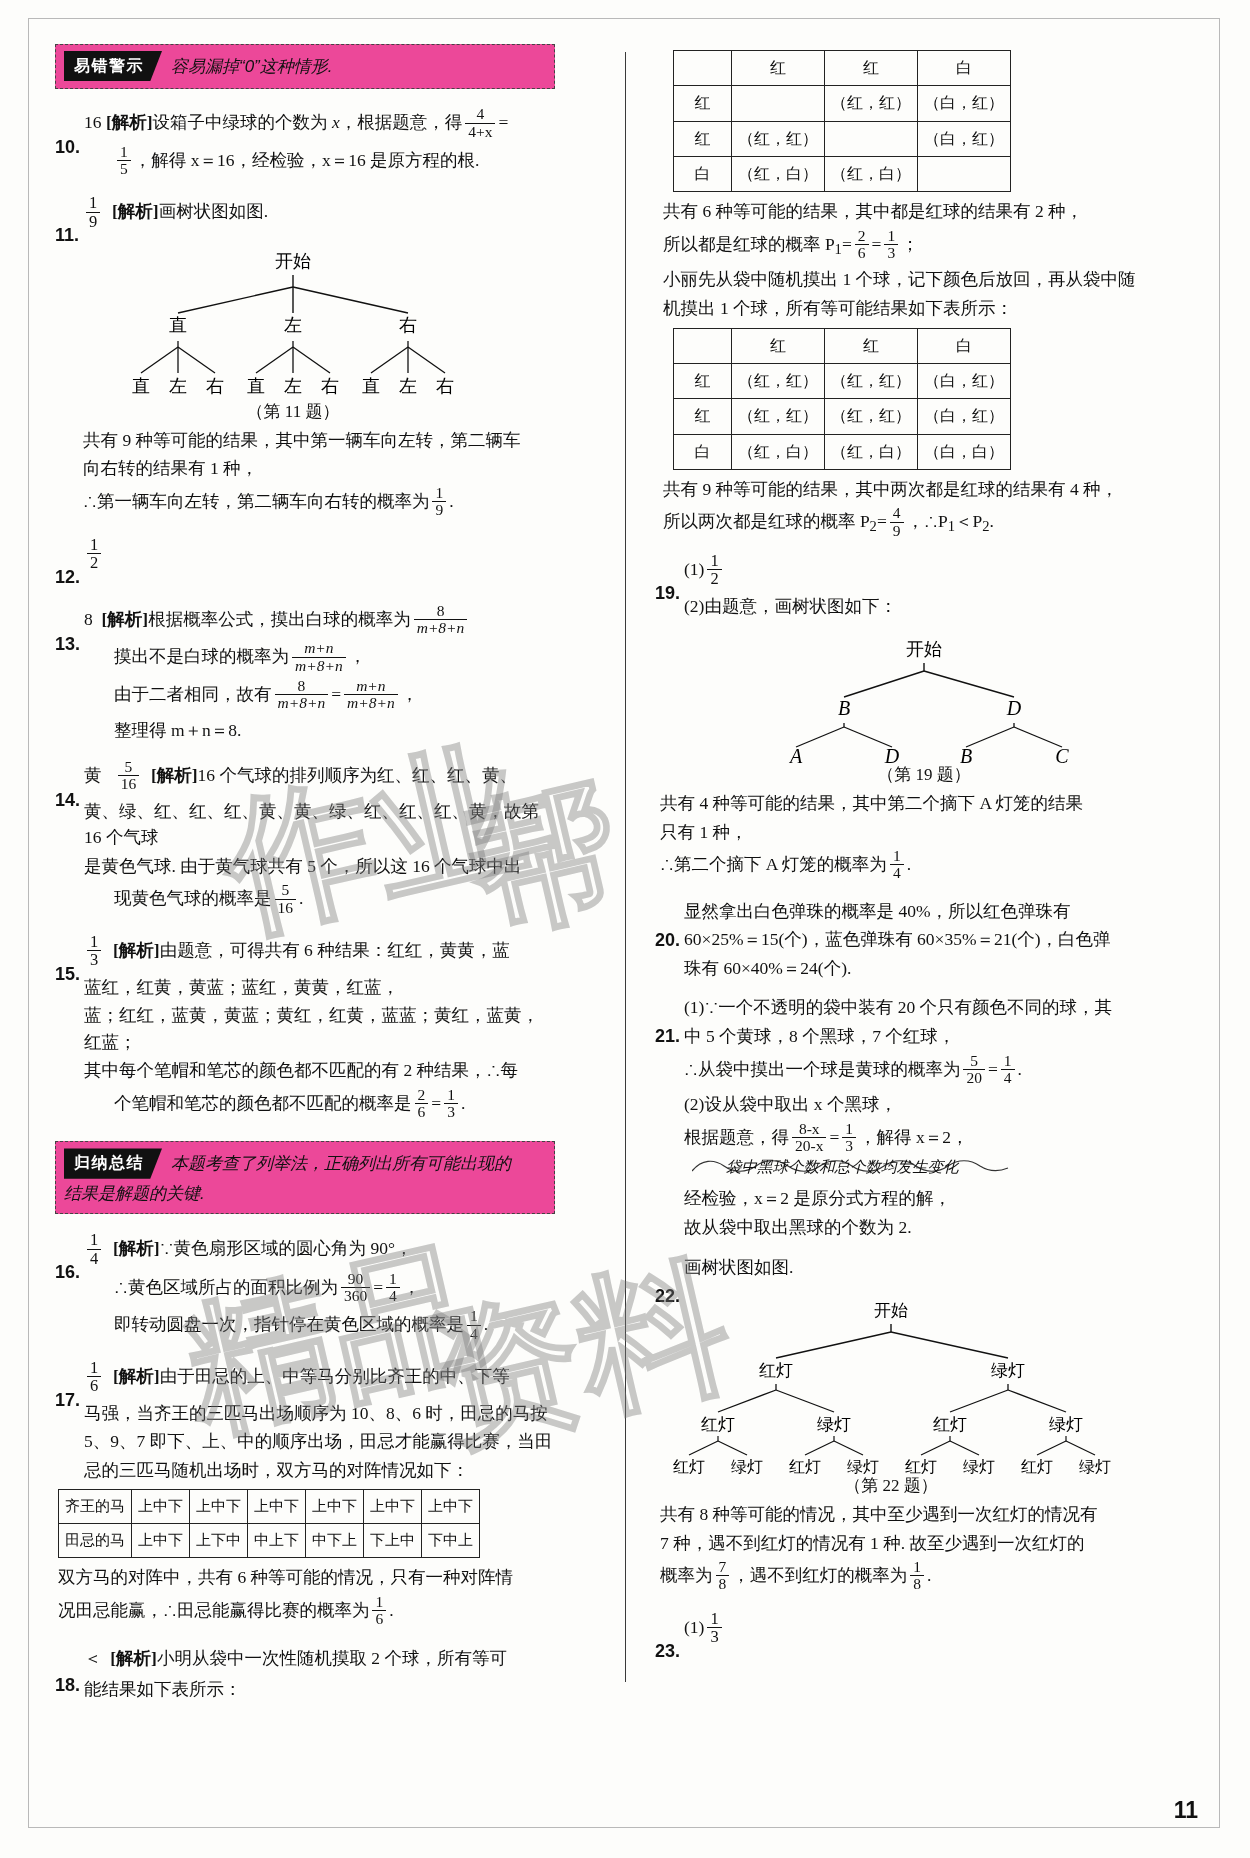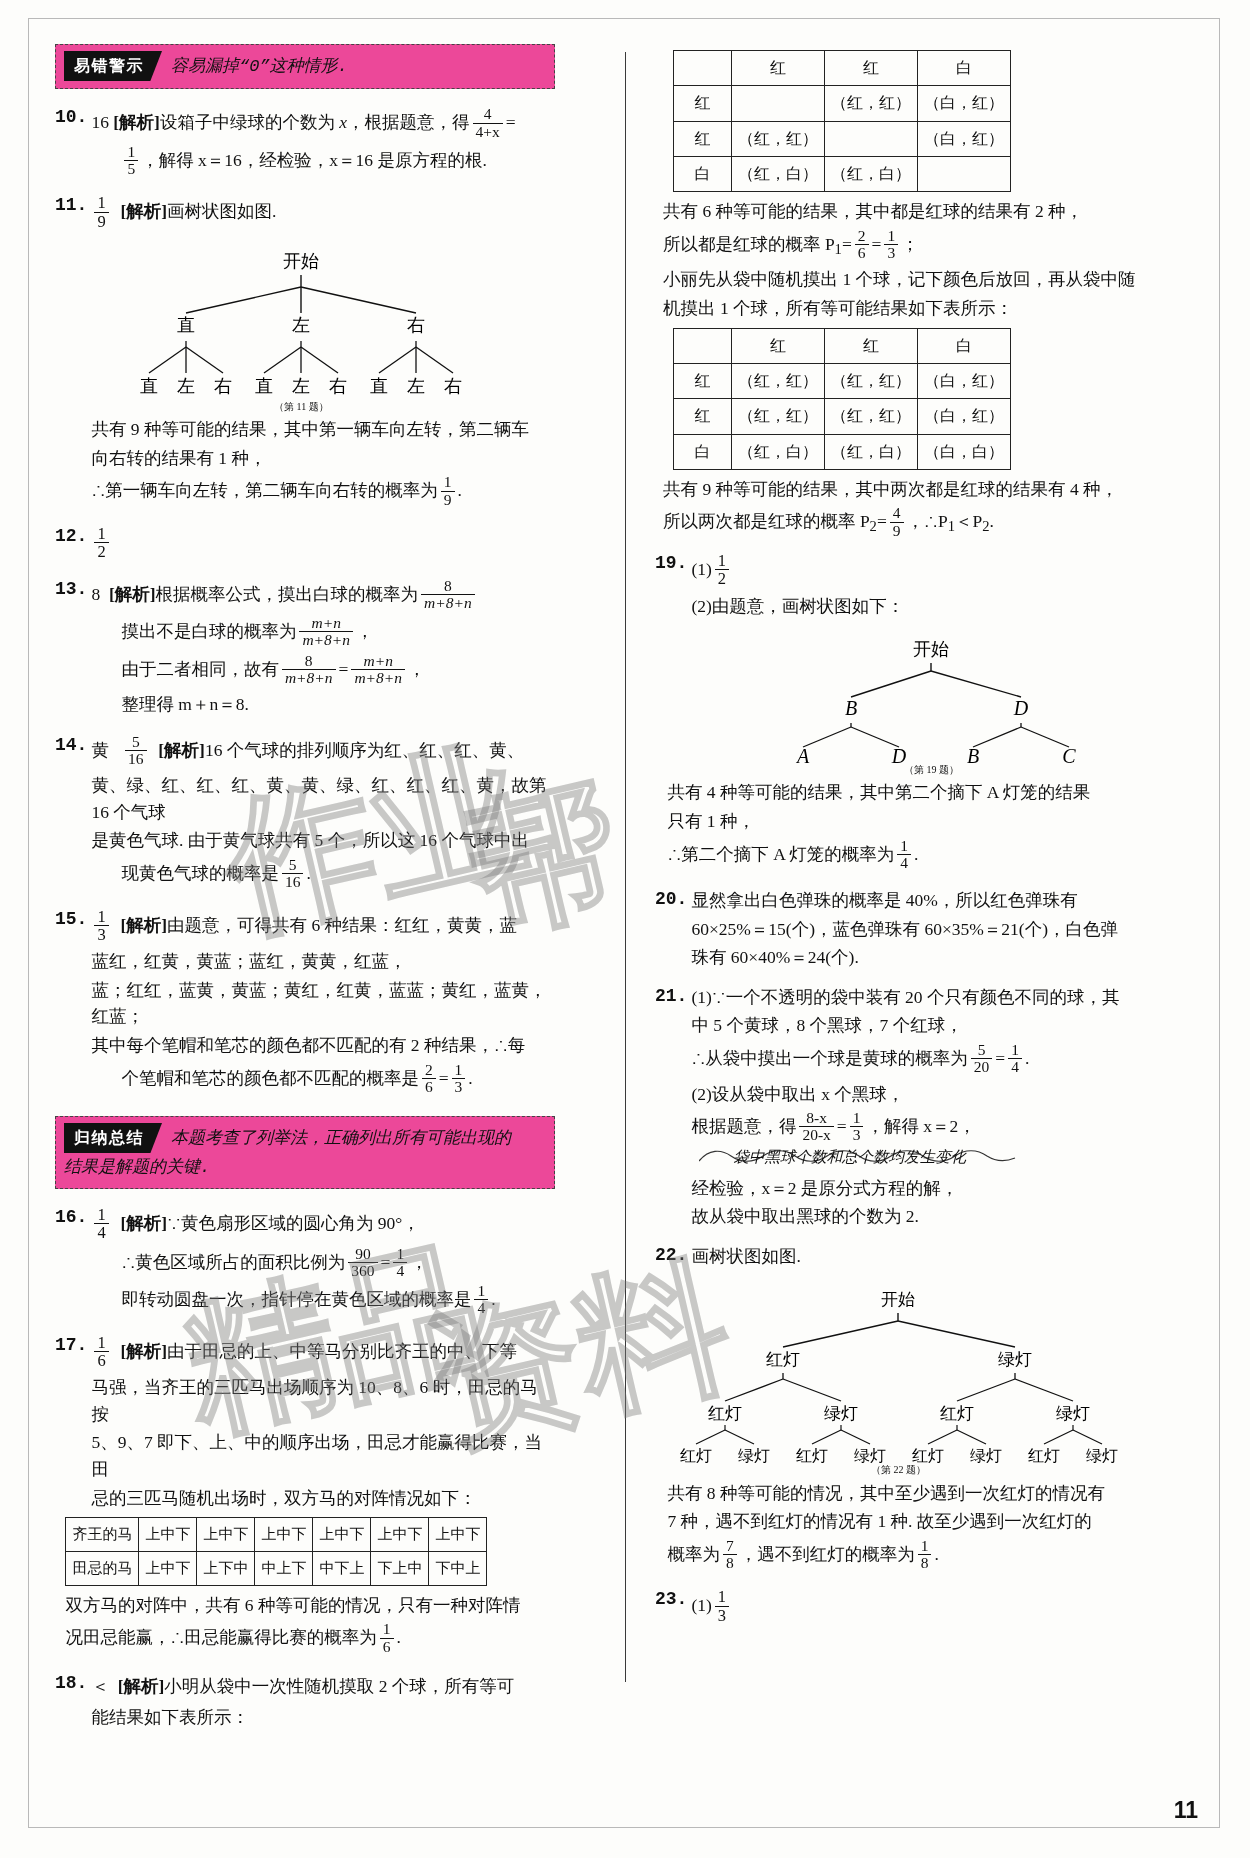--- a/index.html
+++ b/index.html
@@ -47,32 +47,32 @@
     font-family:"Liberation Sans", sans-serif;
     font-weight:bold; font-size:16px;
     padding:3px 18px 3px 10px;
     letter-spacing:1.5px;
     clip-path: polygon(0 0, 100% 0, 88% 100%, 0 100%);
     transform: skewX(0deg);
     white-space:nowrap;
   }
   .callout-text {
     font-style:italic;
-    font-family:Liberation Mono, monospace;
+    font-family:Liberation Sans, sans-serif;
     font-size:17px;
     padding-top:3px;
     line-height:1.5;
   }
 
   
   .item { display:flex; margin:9px 0 0 0; align-items:flex-start; }
   .num {
-    font-family:Liberation Mono, monospace;
+    font-family:Liberation Sans, sans-serif;
     font-weight:bold; font-size:18px;
-    flex:0 0 auto; margin-right:4px; padding-top:1px;
+    flex:0 0 auto; margin-right:4px; padding-top:1px;margin-top:30px;
   }
   .body { flex:1 1 auto; }
   .p { margin:4px 0; }
   .indent { margin-left:30px; }
   .ans { font-family:"Liberation Serif", serif; }
   .bk { font-weight:bold; }
   .mi { font-style:italic; font-family:"Liberation Serif", serif; }
 
   
   .frac {
@@ -97,21 +97,21 @@
     padding:5px 6px;
     min-width:58px;
     height:30px;
     white-space:nowrap;
   }
   table.gt.outer { border:1.6px solid #111; }
 
   
   .tree { margin:20px 0 2px 0; position:relative; }
   .tree svg { display:block; }
-  .figcap { text-align:center; font-size:10px; margin-top:-2px; }
+  .figcap { text-align:center; font-size:17px; margin-top:-2px; }
 
   
   .wm {
     position:absolute; pointer-events:none;
     color:transparent;
     -webkit-text-stroke:2px rgba(120,120,120,0.40);
     font-family:"Liberation Sans", sans-serif;
     font-weight:bold;
     white-space:nowrap;
     user-select:none;

